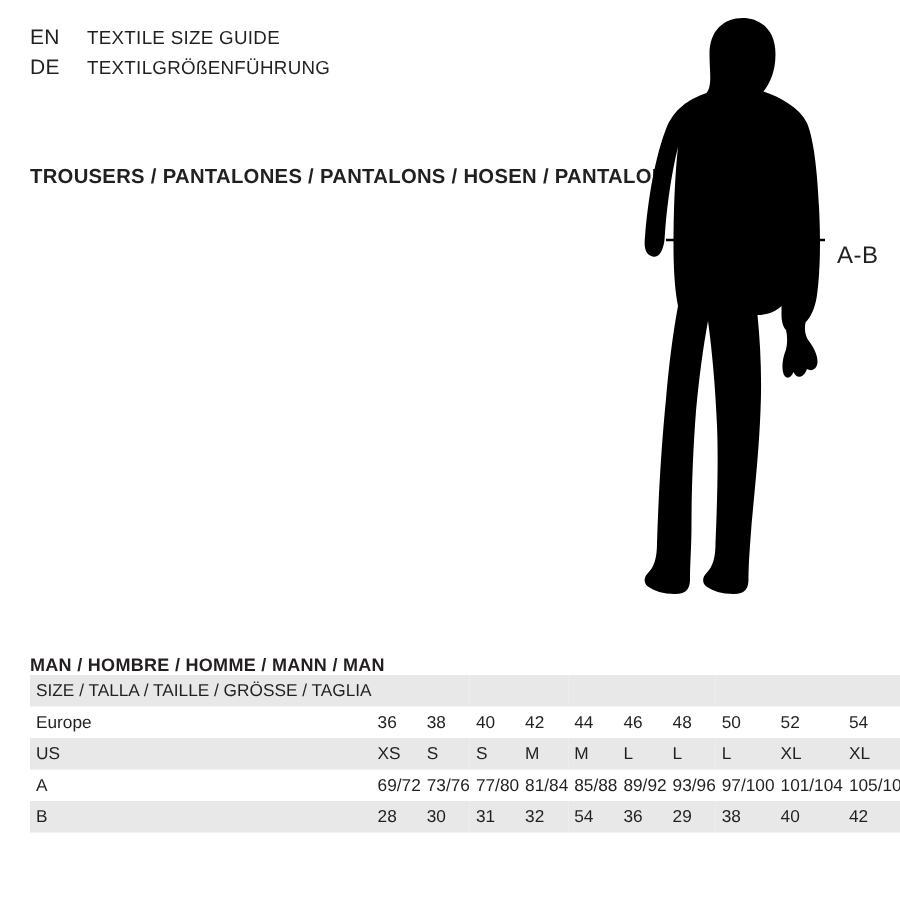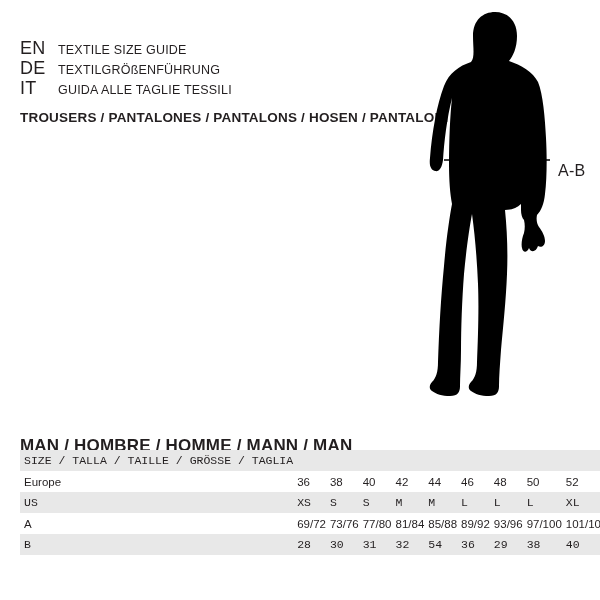--- a/index.html
+++ b/index.html
@@ -29,23 +29,22 @@
     width: 360px;
   }
   .lang-row {
     display: flex;
     align-items: baseline;
     height: 20px;
     line-height: 20px;
   }
   .lang-code {
     width: 38px;
-    font-size: 18px;
-    letter-spacing: .2px;
-    margin-top: 24px;
+    font-size: 14px;
+    letter-spacing: .2px;
   }
   .lang-text {
     font-size: 12.5px;
     letter-spacing: .2px;
     white-space: nowrap;
     text-align: center;
   }
 
   .section-title {
     position: absolute;
@@ -74,21 +73,21 @@
     top: 154px;
     font-size: 16px;
     letter-spacing: .3px;
   }
 
   
   .table-title {
     position: absolute;
     left: 20px;
     top: 436px;
-    font-size: 17px;
+    font-size: 12px;
     font-weight: bold;
     letter-spacing: .2px;
     white-space: nowrap;
   }
 
   table.size-table {
     position: absolute;
     left: 20px;
     top: 450px;
     width: 560px;
@@ -96,21 +95,20 @@
     font-size: 11.5px;
   }
   table.size-table td {
     padding: 2px 0 2px 4px;
     height: 17px;
     vertical-align: middle;
     white-space: nowrap;
   }
   table.size-table tr.shaded td {
     background: #e8e8e8;
-    font-family: Liberation Mono, monospace;
   }
   table.size-table .lbl {
     width: 86px;
   }
   table.size-table .val {
     width: 47px;
   }
 
   .footnotes {
     position: absolute;
@@ -130,24 +128,20 @@
 <div class="page">
 
   <div class="lang-block">
     <div class="lang-row">
       <span class="lang-code">EN</span>
       <span class="lang-text">TEXTILE SIZE GUIDE</span>
     </div>
     <div class="lang-row">
       <span class="lang-code">DE</span>
       <span class="lang-text">TEXTILGRÖßENFÜHRUNG</span>
-    </div>
-    <div class="lang-row">
-      <span class="lang-code">IT</span>
-      <span class="lang-text">GUIDA ALLE TAGLIE TESSILI</span>
     </div>
   </div>
 
   <div class="section-title">TROUSERS / PANTALONES / PANTALONS / HOSEN / PANTALONI</div>
 
   <div class="figure-wrap">
     <svg class="figure-svg" width="205" height="400" viewBox="0 0 205 400">
       <path fill="#000000" d="
         M 78,28
         C 78,12 88,4 100,4

